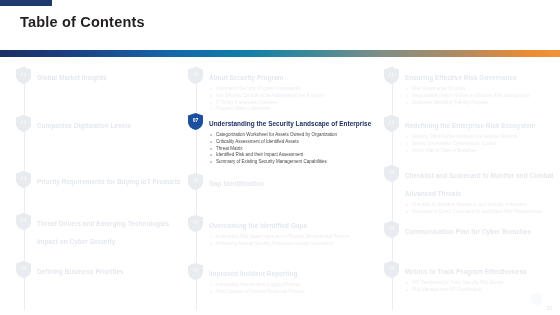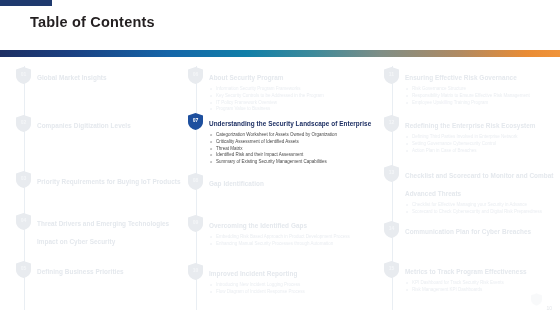--- a/index.html
+++ b/index.html
@@ -22,21 +22,21 @@
     left: 0;
     width: 52px;
     height: 6px;
     background: #1f3a6e;
   }
 
   
   .slide-title {
     position: absolute;
     top: 14px;
-    left: 30px;
+    left: 20px;
     font-size: 14.5px;
     font-weight: bold;
     color: #231f20;
     letter-spacing: 0.2px;
   }
 
   
   .gradient-bar {
     position: absolute;
     top: 50px;

